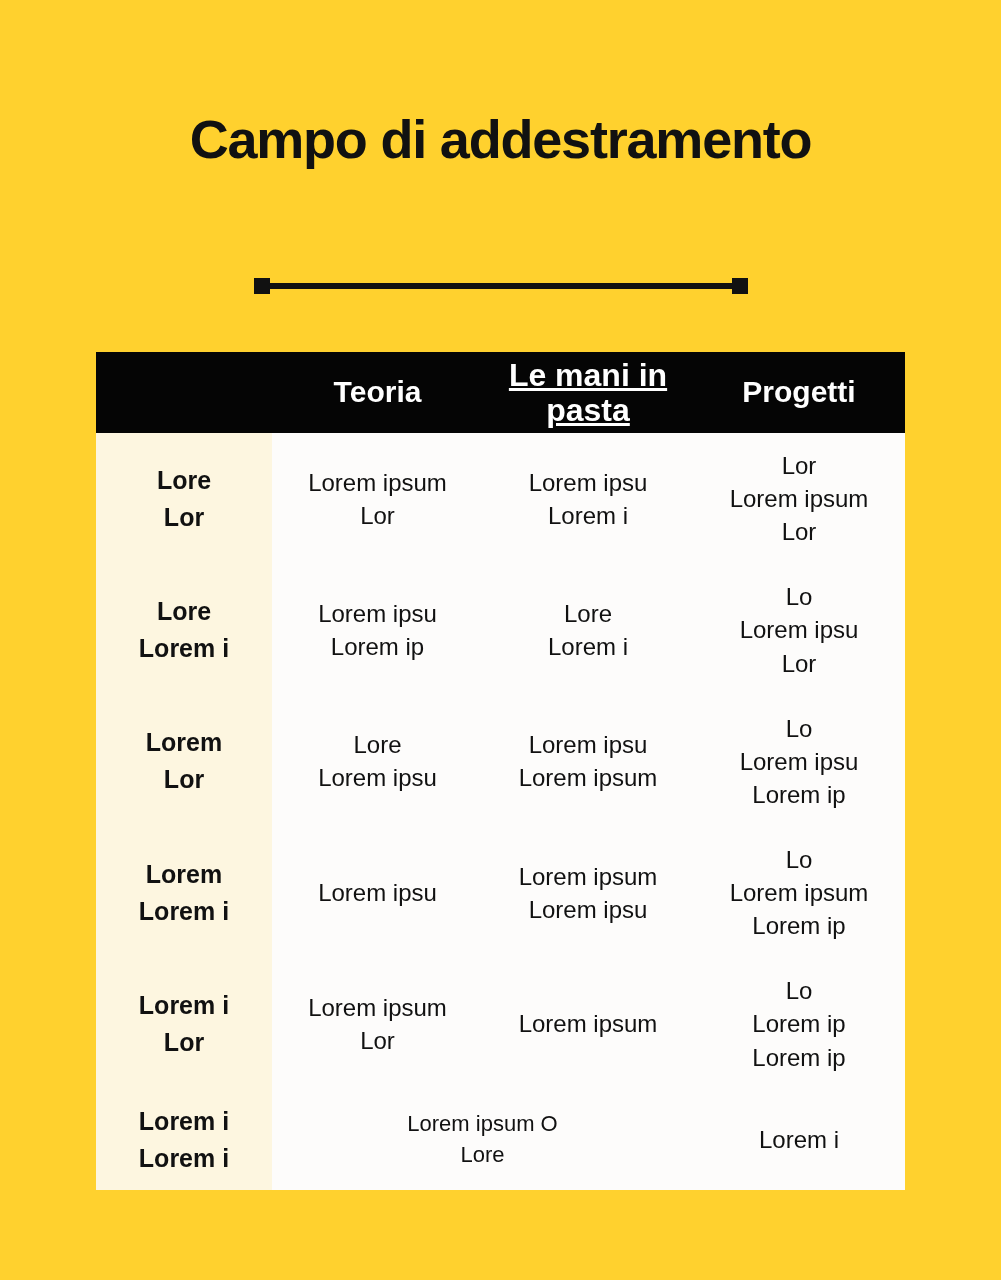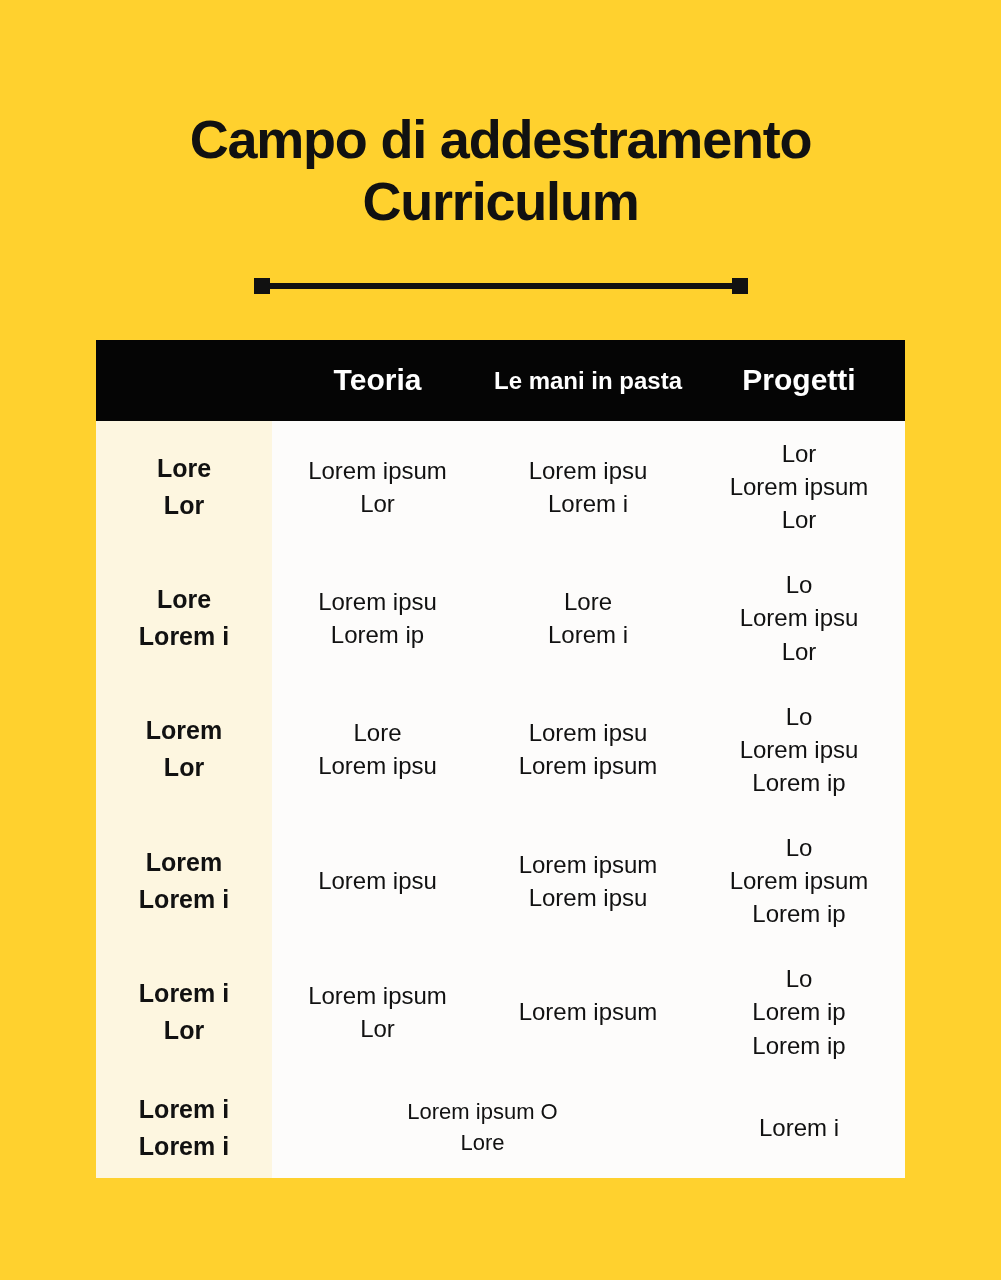--- a/index.html
+++ b/index.html
@@ -62,21 +62,21 @@
     height: 16px;
     background: #111111;
   }
   .divider-cap.left  { left: 0; }
   .divider-cap.right { right: 0; }
 
   
   .table-wrap {
     position: absolute;
     left: 96px;
-    top: 340px;
+    top: 352px;
     width: 809px;
     height: 838px;
     background: #111111;
     box-sizing: border-box;
   }
   table.grid {
     width: 809px;
     height: 838px;
     border-collapse: separate;
     border-spacing: 0;
@@ -101,21 +101,21 @@
   }
   th.h-blank { border-right: 5px solid #111111; }
   th.h-col   { border-right: 5px solid #111111; }
   th.h-last  { border-right: 0; }
   th.h-col .htext,
   th.h-last .htext {
     display: block;
     line-height: 1.08;
   }
   .hsize-lg { font-size: 30px; }
-  .hsize-sm { font-size: 24px; }
+  .hsize-sm { font-size: 32px; text-decoration: underline; }
 
   
   tbody td {
     border-right: 5px solid #111111;
     border-bottom: 5px solid #111111;
   }
   tbody td.last-col { border-right: 0; }
   tbody tr.last-row td { border-bottom: 0; }
 
   td.rowhead {
@@ -138,21 +138,20 @@
   
   td.cell.merged { font-size: 22px; }
 </style>
 </head>
 <body>
 
 <div class="page">
 
   <div class="title-block">
     <span class="title-line">Campo di addestramento</span>
-    <span class="title-line">Curriculum</span>
   </div>
 
   <div class="divider">
     <span class="divider-cap left"></span>
     <span class="divider-bar"></span>
     <span class="divider-cap right"></span>
   </div>
 
   <div class="table-wrap">
     <table class="grid">

